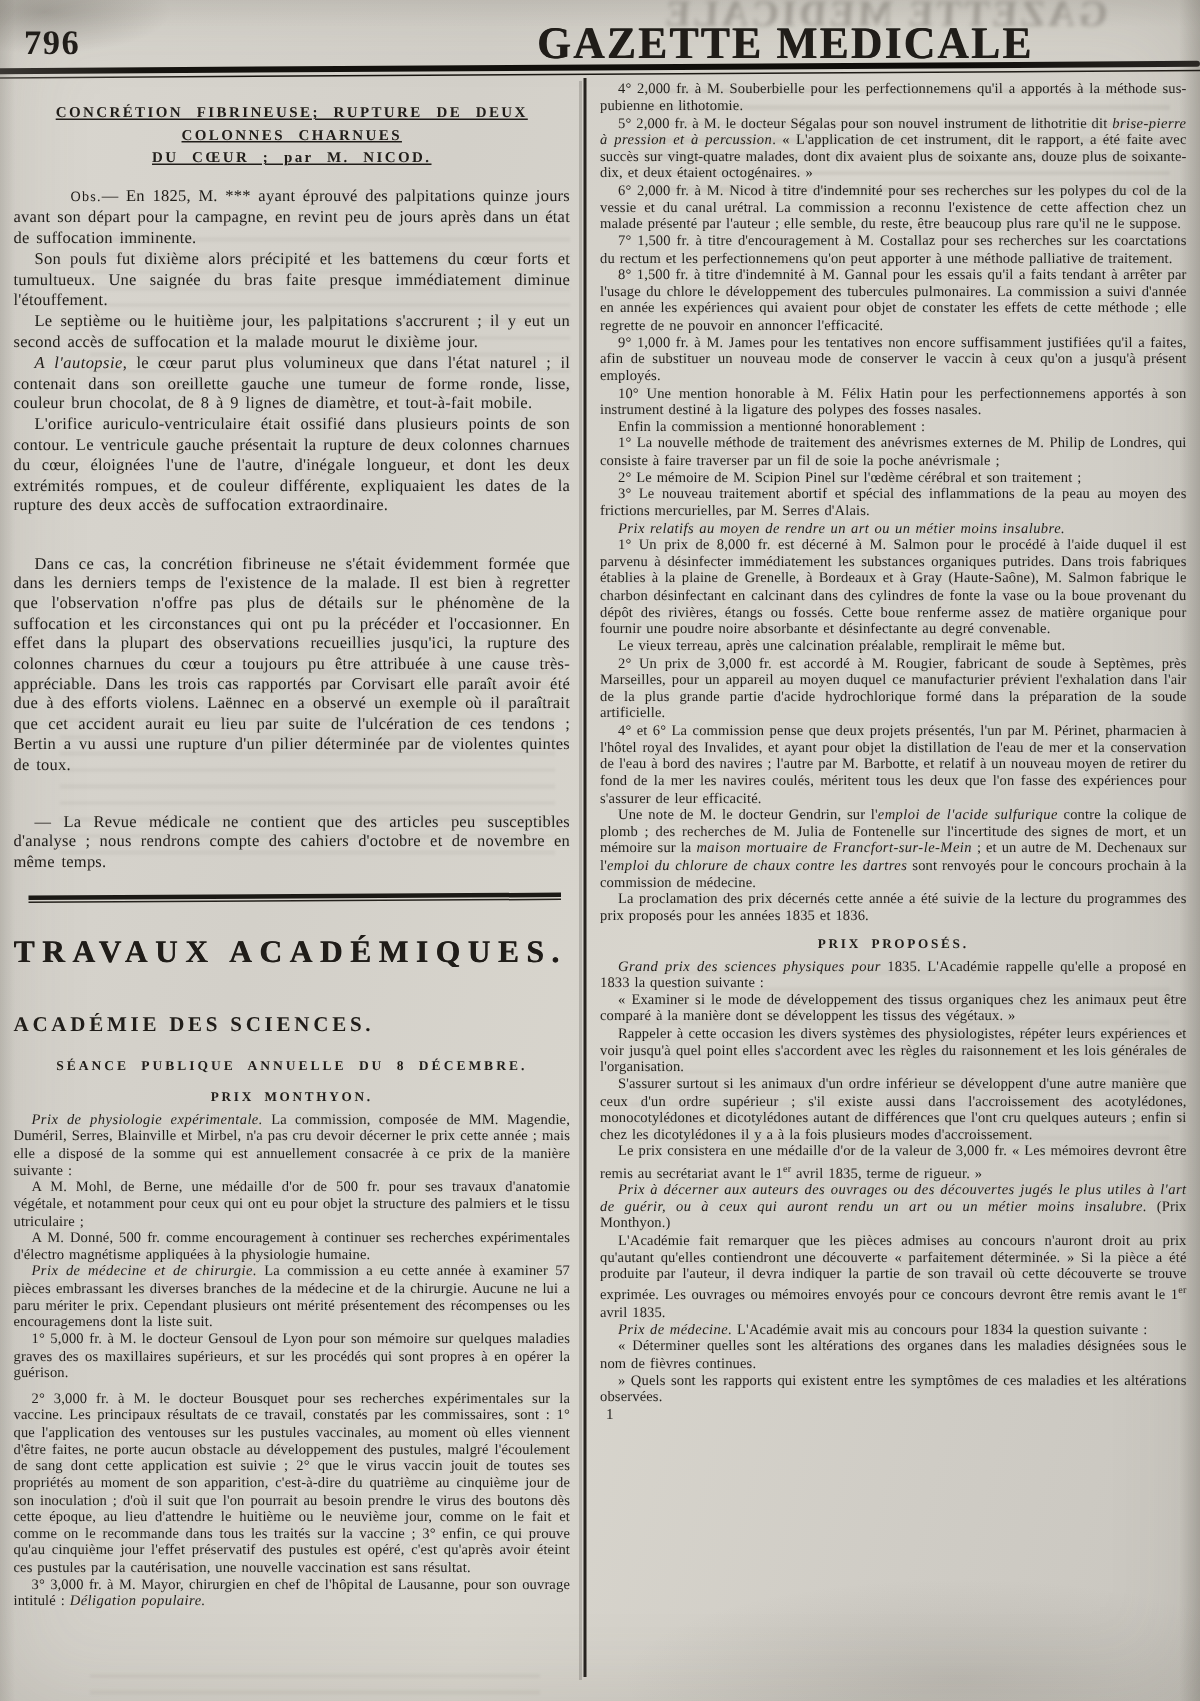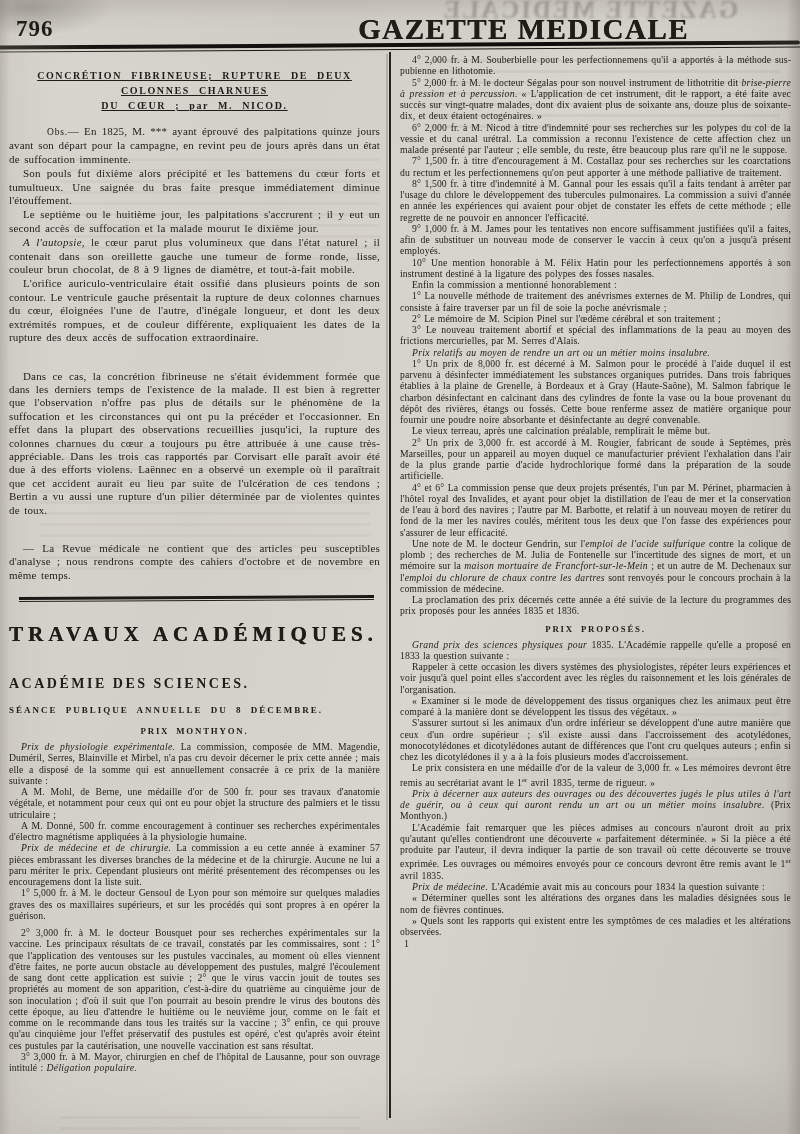--- a/index.html
+++ b/index.html
@@ -105,21 +105,21 @@
   .trav-title{
     margin:20px 0 29px;text-align:left;
     font-size:21px;font-weight:bold;letter-spacing:5px;
     text-shadow:.3px 0 0 #201d19;
   }
   .acad-title{
     margin:0 0 13px;
     font-size:14px;font-weight:bold;letter-spacing:2.5px;
   }
   .seance{
-    margin:0 0 11px;
+    margin:0 0 11px;text-align:center;
     font-size:9px;font-weight:bold;letter-spacing:2px;word-spacing:4px;
   }
   .prix-head{
     margin:7px 0 5px;text-align:center;
     font-size:8.8px;font-weight:bold;letter-spacing:1.8px;word-spacing:3px;
   }
   
   .body-sm p, p.body-sm{
     margin:0;font-size:9.7px;line-height:11.25px;
     text-align:justify;text-indent:12px;word-spacing:.7px;letter-spacing:.1px;
@@ -203,22 +203,22 @@
           <p>2° Un prix de 3,000 fr. est accordé à M. Rougier, fabricant de soude à Septèmes, près Marseilles, pour un appareil au moyen duquel ce manufacturier prévient l'exhalation dans l'air de la plus grande partie d'acide hydrochlorique formé dans la préparation de la soude artificielle.</p>
           <p>4° et 6° La commission pense que deux projets présentés, l'un par M. Périnet, pharmacien à l'hôtel royal des Invalides, et ayant pour objet la distillation de l'eau de mer et la conservation de l'eau à bord des navires ; l'autre par M. Barbotte, et relatif à un nouveau moyen de retirer du fond de la mer les navires coulés, méritent tous les deux que l'on fasse des expériences pour s'assurer de leur efficacité.</p>
           <p>Une note de M. le docteur Gendrin, sur l'<i>emploi de l'acide sulfurique</i> contre la colique de plomb ; des recherches de M. Julia de Fontenelle sur l'incertitude des signes de mort, et un mémoire sur la <i>maison mortuaire de Francfort-sur-le-Mein</i> ; et un autre de M. Dechenaux sur l'<i>emploi du chlorure de chaux contre les dartres</i> sont renvoyés pour le concours prochain à la commission de médecine.</p>
           <p>La proclamation des prix décernés cette année a été suivie de la lecture du programmes des prix proposés pour les années 1835 et 1836.</p>
         </div>
 
       <h5 class="prix-head">PRIX PROPOSÉS.</h5>
 
       <div class="body-sm">
           <p><i>Grand prix des sciences physiques pour</i> 1835. L'Académie rappelle qu'elle a proposé en 1833 la question suivante :</p>
+          <p>« Examiner si le mode de développement des tissus organiques chez les animaux peut être comparé à la manière dont se développent les tissus des végétaux. »</p>
           <p>Rappeler à cette occasion les divers systèmes des physiologistes, répéter leurs expériences et voir jusqu'à quel point elles s'accordent avec les règles du raisonnement et les lois générales de l'organisation.</p>
-          <p>« Examiner si le mode de développement des tissus organiques chez les animaux peut être comparé à la manière dont se développent les tissus des végétaux. »</p>
           <p>S'assurer surtout si les animaux d'un ordre inférieur se développent d'une autre manière que ceux d'un ordre supérieur ; s'il existe aussi dans l'accroissement des acotylédones, monocotylédones et dicotylédones autant de différences que l'ont cru quelques auteurs ; enfin si chez les dicotylédones il y a à la fois plusieurs modes d'accroissement.</p>
           <p>Le prix consistera en une médaille d'or de la valeur de 3,000 fr. « Les mémoires devront être remis au secrétariat avant le 1<sup>er</sup> avril 1835, terme de rigueur. »</p>
           <p><i>Prix à décerner aux auteurs des ouvrages ou des découvertes jugés le plus utiles à l'art de guérir, ou à ceux qui auront rendu un art ou un métier moins insalubre.</i> (Prix Monthyon.)</p>
           <p>L'Académie fait remarquer que les pièces admises au concours n'auront droit au prix qu'autant qu'elles contiendront une découverte « parfaitement déterminée. » Si la pièce a été produite par l'auteur, il devra indiquer la partie de son travail où cette découverte se trouve exprimée. Les ouvrages ou mémoires envoyés pour ce concours devront être remis avant le 1<sup>er</sup> avril 1835.</p>
           <p><i>Prix de médecine.</i> L'Académie avait mis au concours pour 1834 la question suivante :</p>
           <p>« Déterminer quelles sont les altérations des organes dans les maladies désignées sous le nom de fièvres continues.</p>
           <p>» Quels sont les rapports qui existent entre les symptômes de ces maladies et les altérations observées.</p>
         </div>
 
       <div class="sig">1</div>

